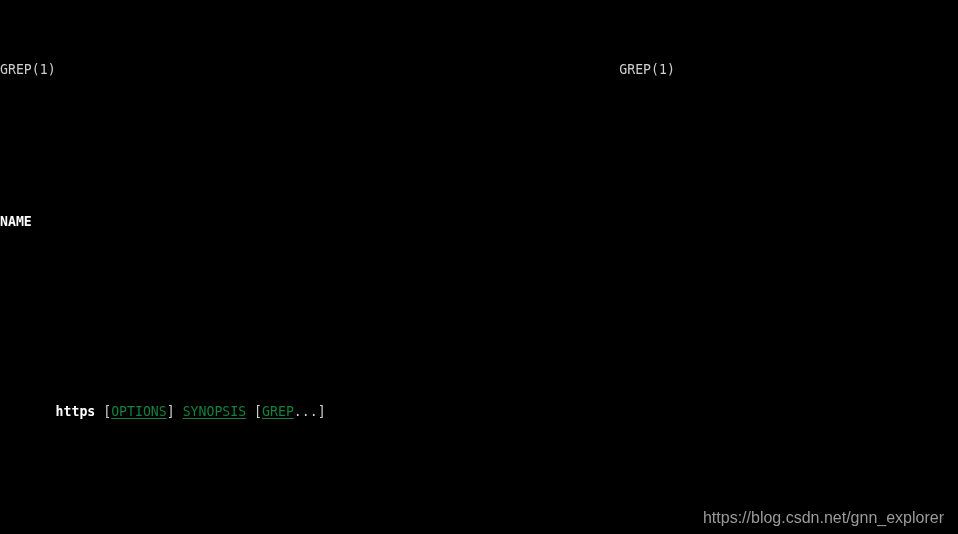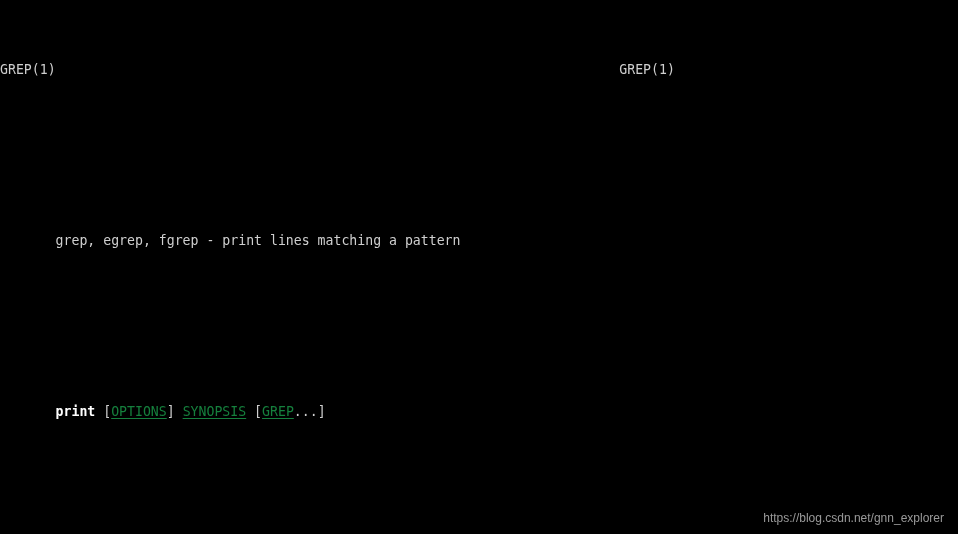--- a/index.html
+++ b/index.html
@@ -43,45 +43,45 @@
     text-decoration: underline;
     text-underline-offset: 2px;
     color: #15803d;
   }
 
   .watermark {
     position: absolute;
     right: 14px;
     bottom: 8px;
     font-family: "Liberation Sans", "DejaVu Sans", sans-serif;
-    font-size: 12px;
+    font-size: 16px;
     line-height: 16px;
     color: #9a9a9a;
     white-space: pre;
     user-select: none;
   }
 </style>
 </head>
 <body>
 
 <div id="terminal">
 
   <div class="manpage">
 
     <div class="line"><span>GREP(1)</span>                                                                       <span>GREP(1)</span></div>
 
     <div class="line blank"> </div>
 
+    <div class="line"><b>NAME</b></div>
 
-    <div class="line">       grep, egrep, fgrep - print lines matching a pattern</div>
 
     <div class="line blank"> </div>
 
 
-    <div class="line">       <b>print</b> [<u>OPTIONS</u>] <u>SYNOPSIS</u> [<u>GREP</u>...]</div>
+    <div class="line">       <b>https</b> [<u>OPTIONS</u>] <u>SYNOPSIS</u> [<u>GREP</u>...]</div>
 
     
 
     
 
     
 
     
 
     

